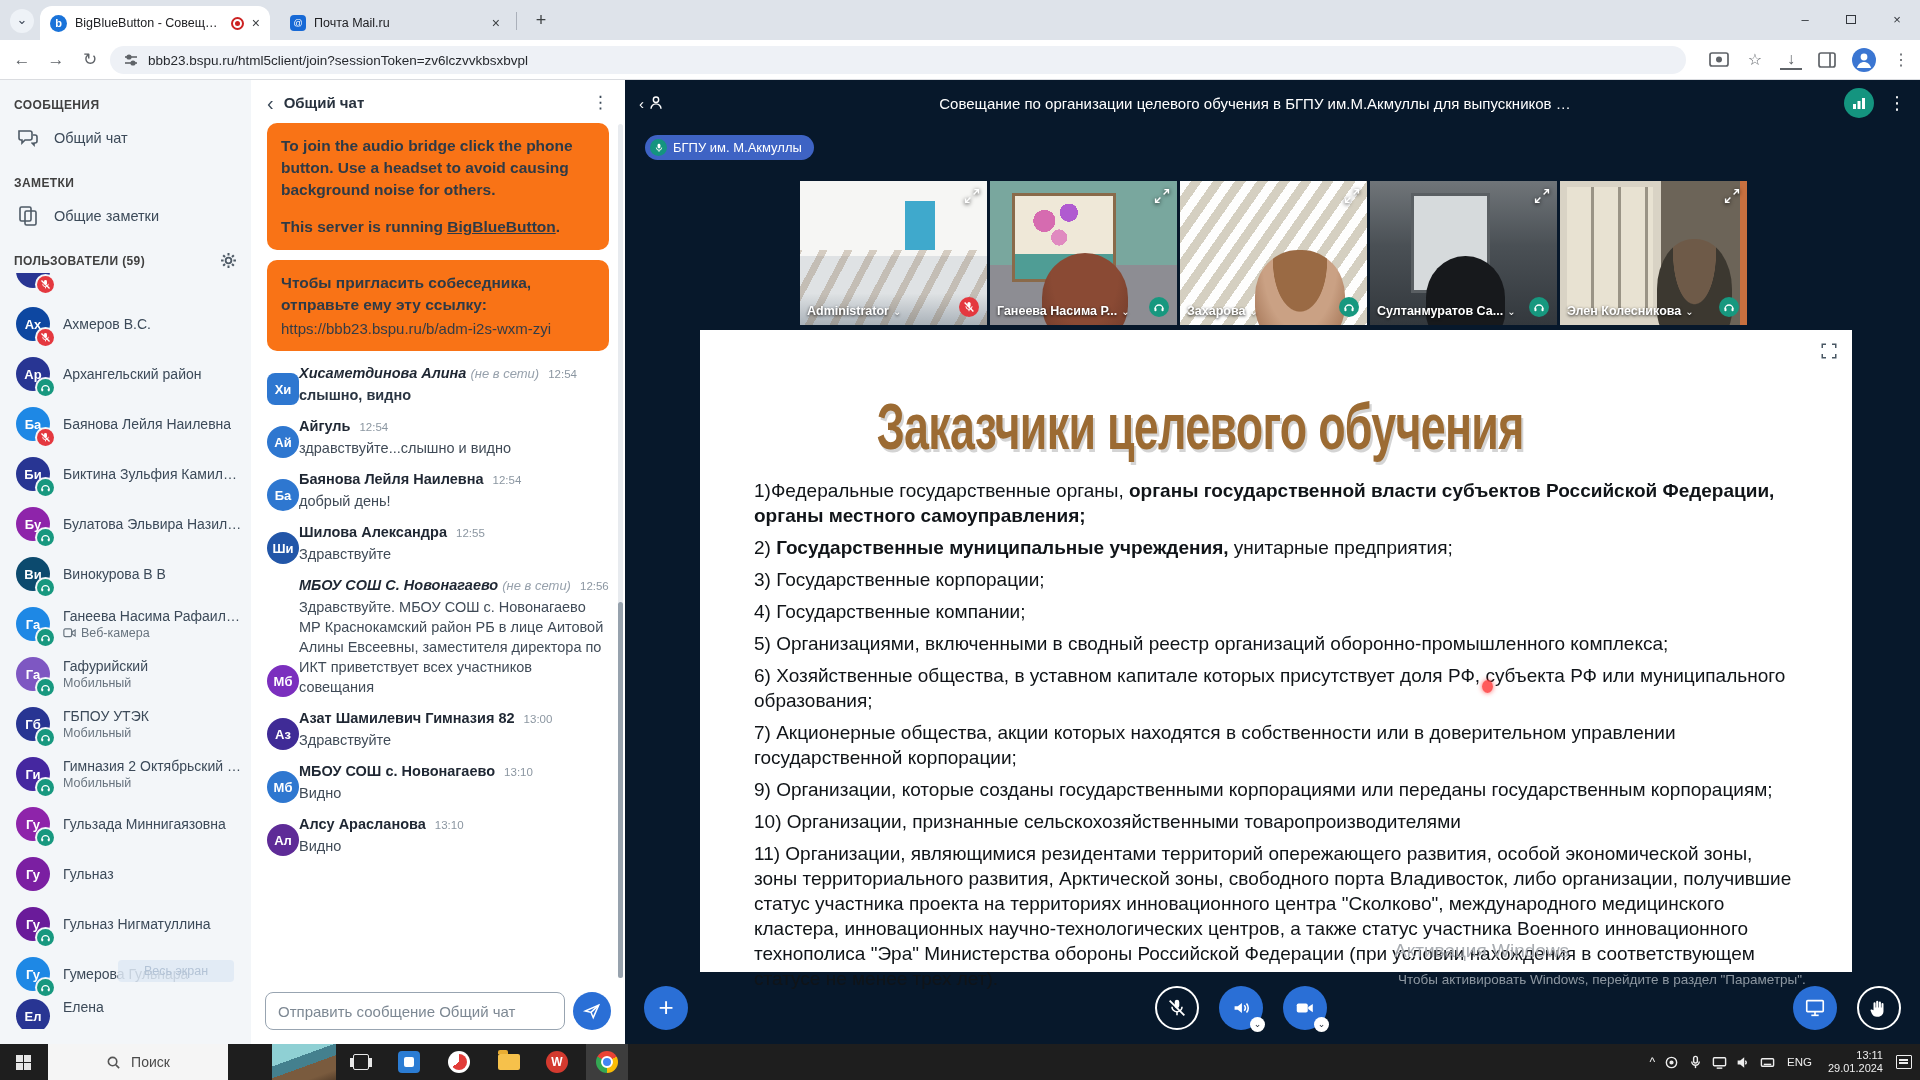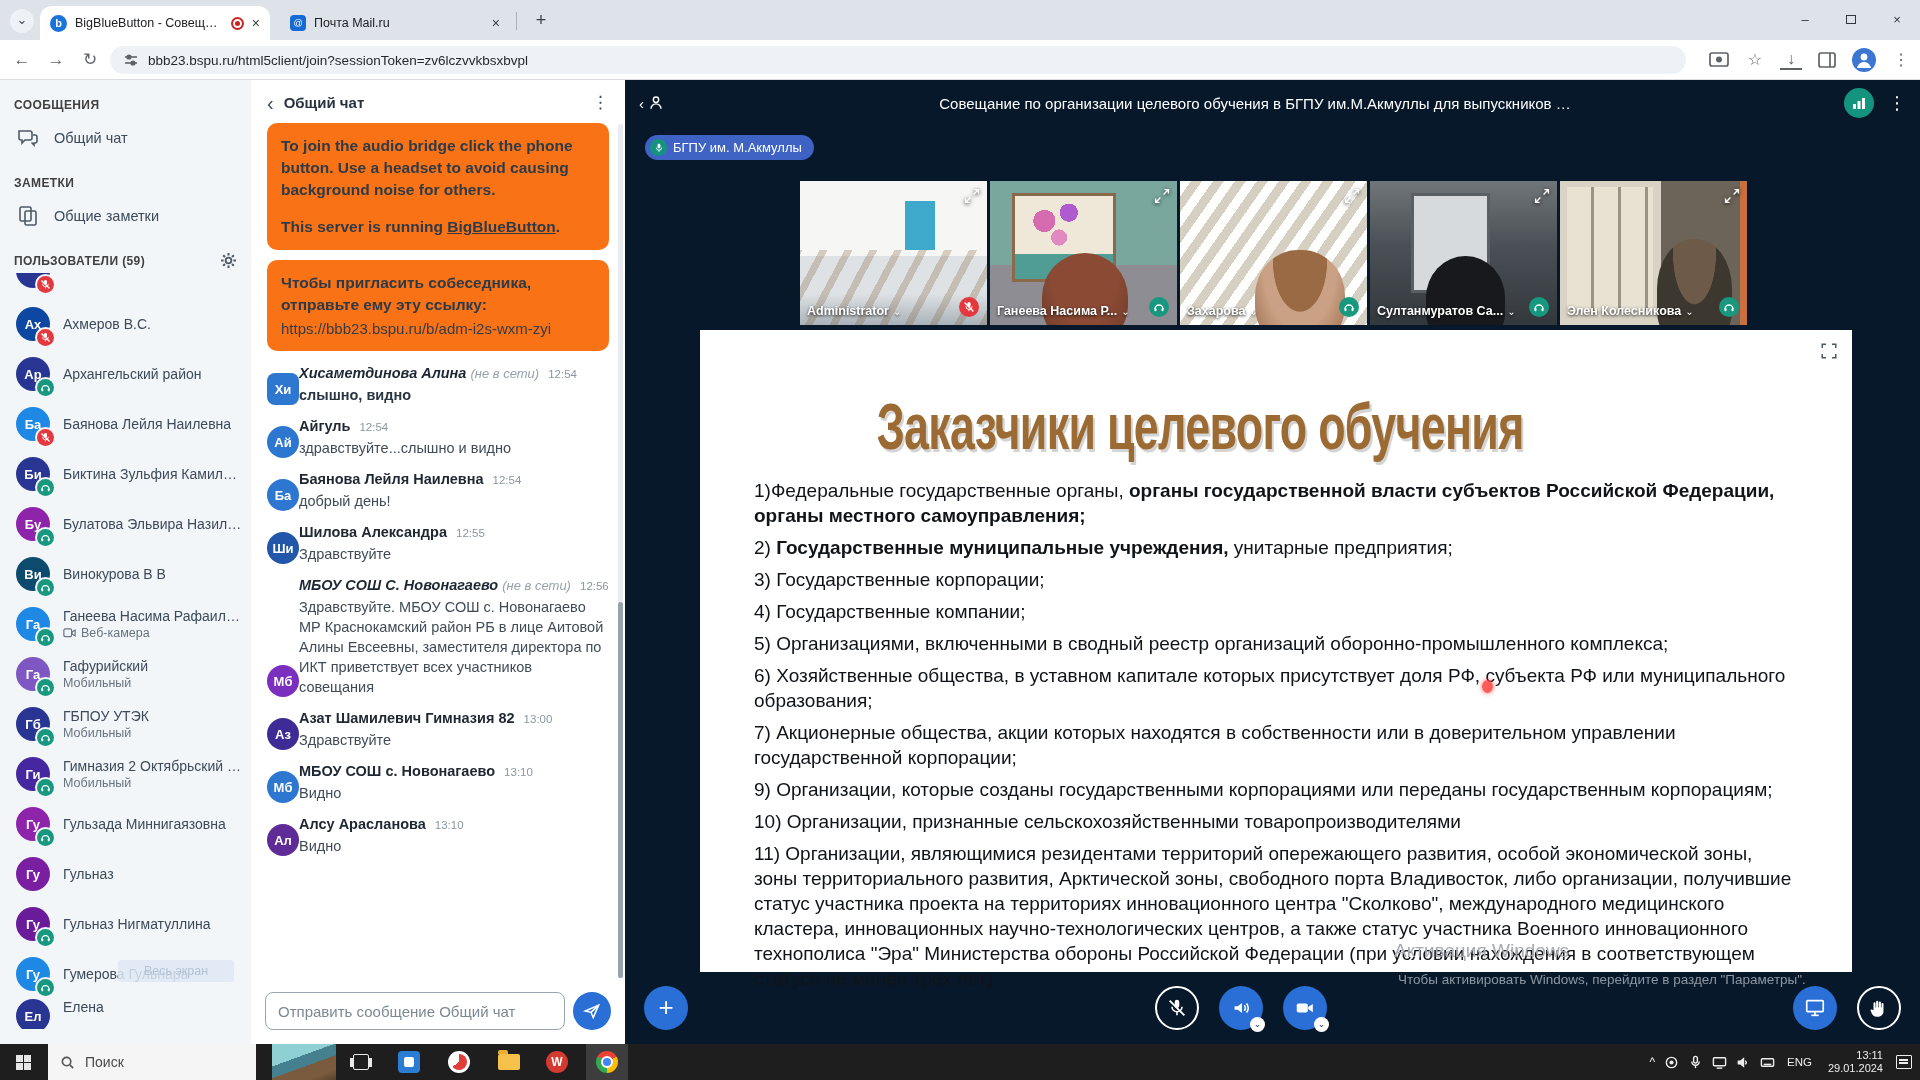--- a/index.html
+++ b/index.html
@@ -196,22 +196,22 @@
   .sub-badge { position:absolute; right:-2px; bottom:-2px; width:15px; height:15px; border-radius:50%;
                background:#fff; color:#1f2937; font-size:9px; text-align:center; line-height:14px; }
 
   
   .taskbar { position:absolute; left:0; top:1044px; width:1920px; height:36px; background:#1e1e1e; }
   .start-btn { position:absolute; left:0; top:0; width:46px; height:36px; display:flex; align-items:center;
                justify-content:center; }
   .win-logo { position:relative; width:15px; height:15px; }
   .win-logo::before { content:""; position:absolute; width:7px; height:7px; background:#e6e6e6;
         box-shadow:8px 0 0 #e6e6e6, 0 8px 0 #e6e6e6, 8px 8px 0 #e6e6e6; }
-  .tb-search { position:absolute; left:48px; top:0; width:208px; height:36px; background:#f5f5f5;
-               display:flex; align-items:center; gap:10px; padding:0 12px; }
+  .tb-search { position:absolute; left:48px; top:0; width:180px; height:36px; background:#f5f5f5;
+               display:flex; align-items:center; gap:10px; padding:0 12px;justify-content:center; }
   .tb-search svg { width:15px; height:15px; stroke:#555; fill:none; stroke-width:1.7; }
   .tb-search-label { font-size:14px; color:#4a4a4a; }
   .tb-widget { position:absolute; left:272px; top:0; width:64px; height:36px;
                background:linear-gradient(160deg,#8fd0d4 0 38%,#44808e 38% 58%,#7a5b3e 58% 82%,#57402c 100%); }
   .tb-appicon { position:absolute; top:0; width:42px; height:36px; display:flex; align-items:center;
                 justify-content:center; }
   .ic-taskview { width:16px; height:16px; border:1.5px solid #e8e8e8; border-radius:2px; position:relative; }
   .ic-taskview::before { content:""; position:absolute; left:-4px; top:3px; width:3px; height:9px; background:#e8e8e8; }
   .ic-taskview::after { content:""; position:absolute; right:-4px; top:3px; width:3px; height:9px; background:#e8e8e8; }
   .ic-blueapp { width:22px; height:22px; border-radius:4px; background:#2b7cd3; position:relative; }

